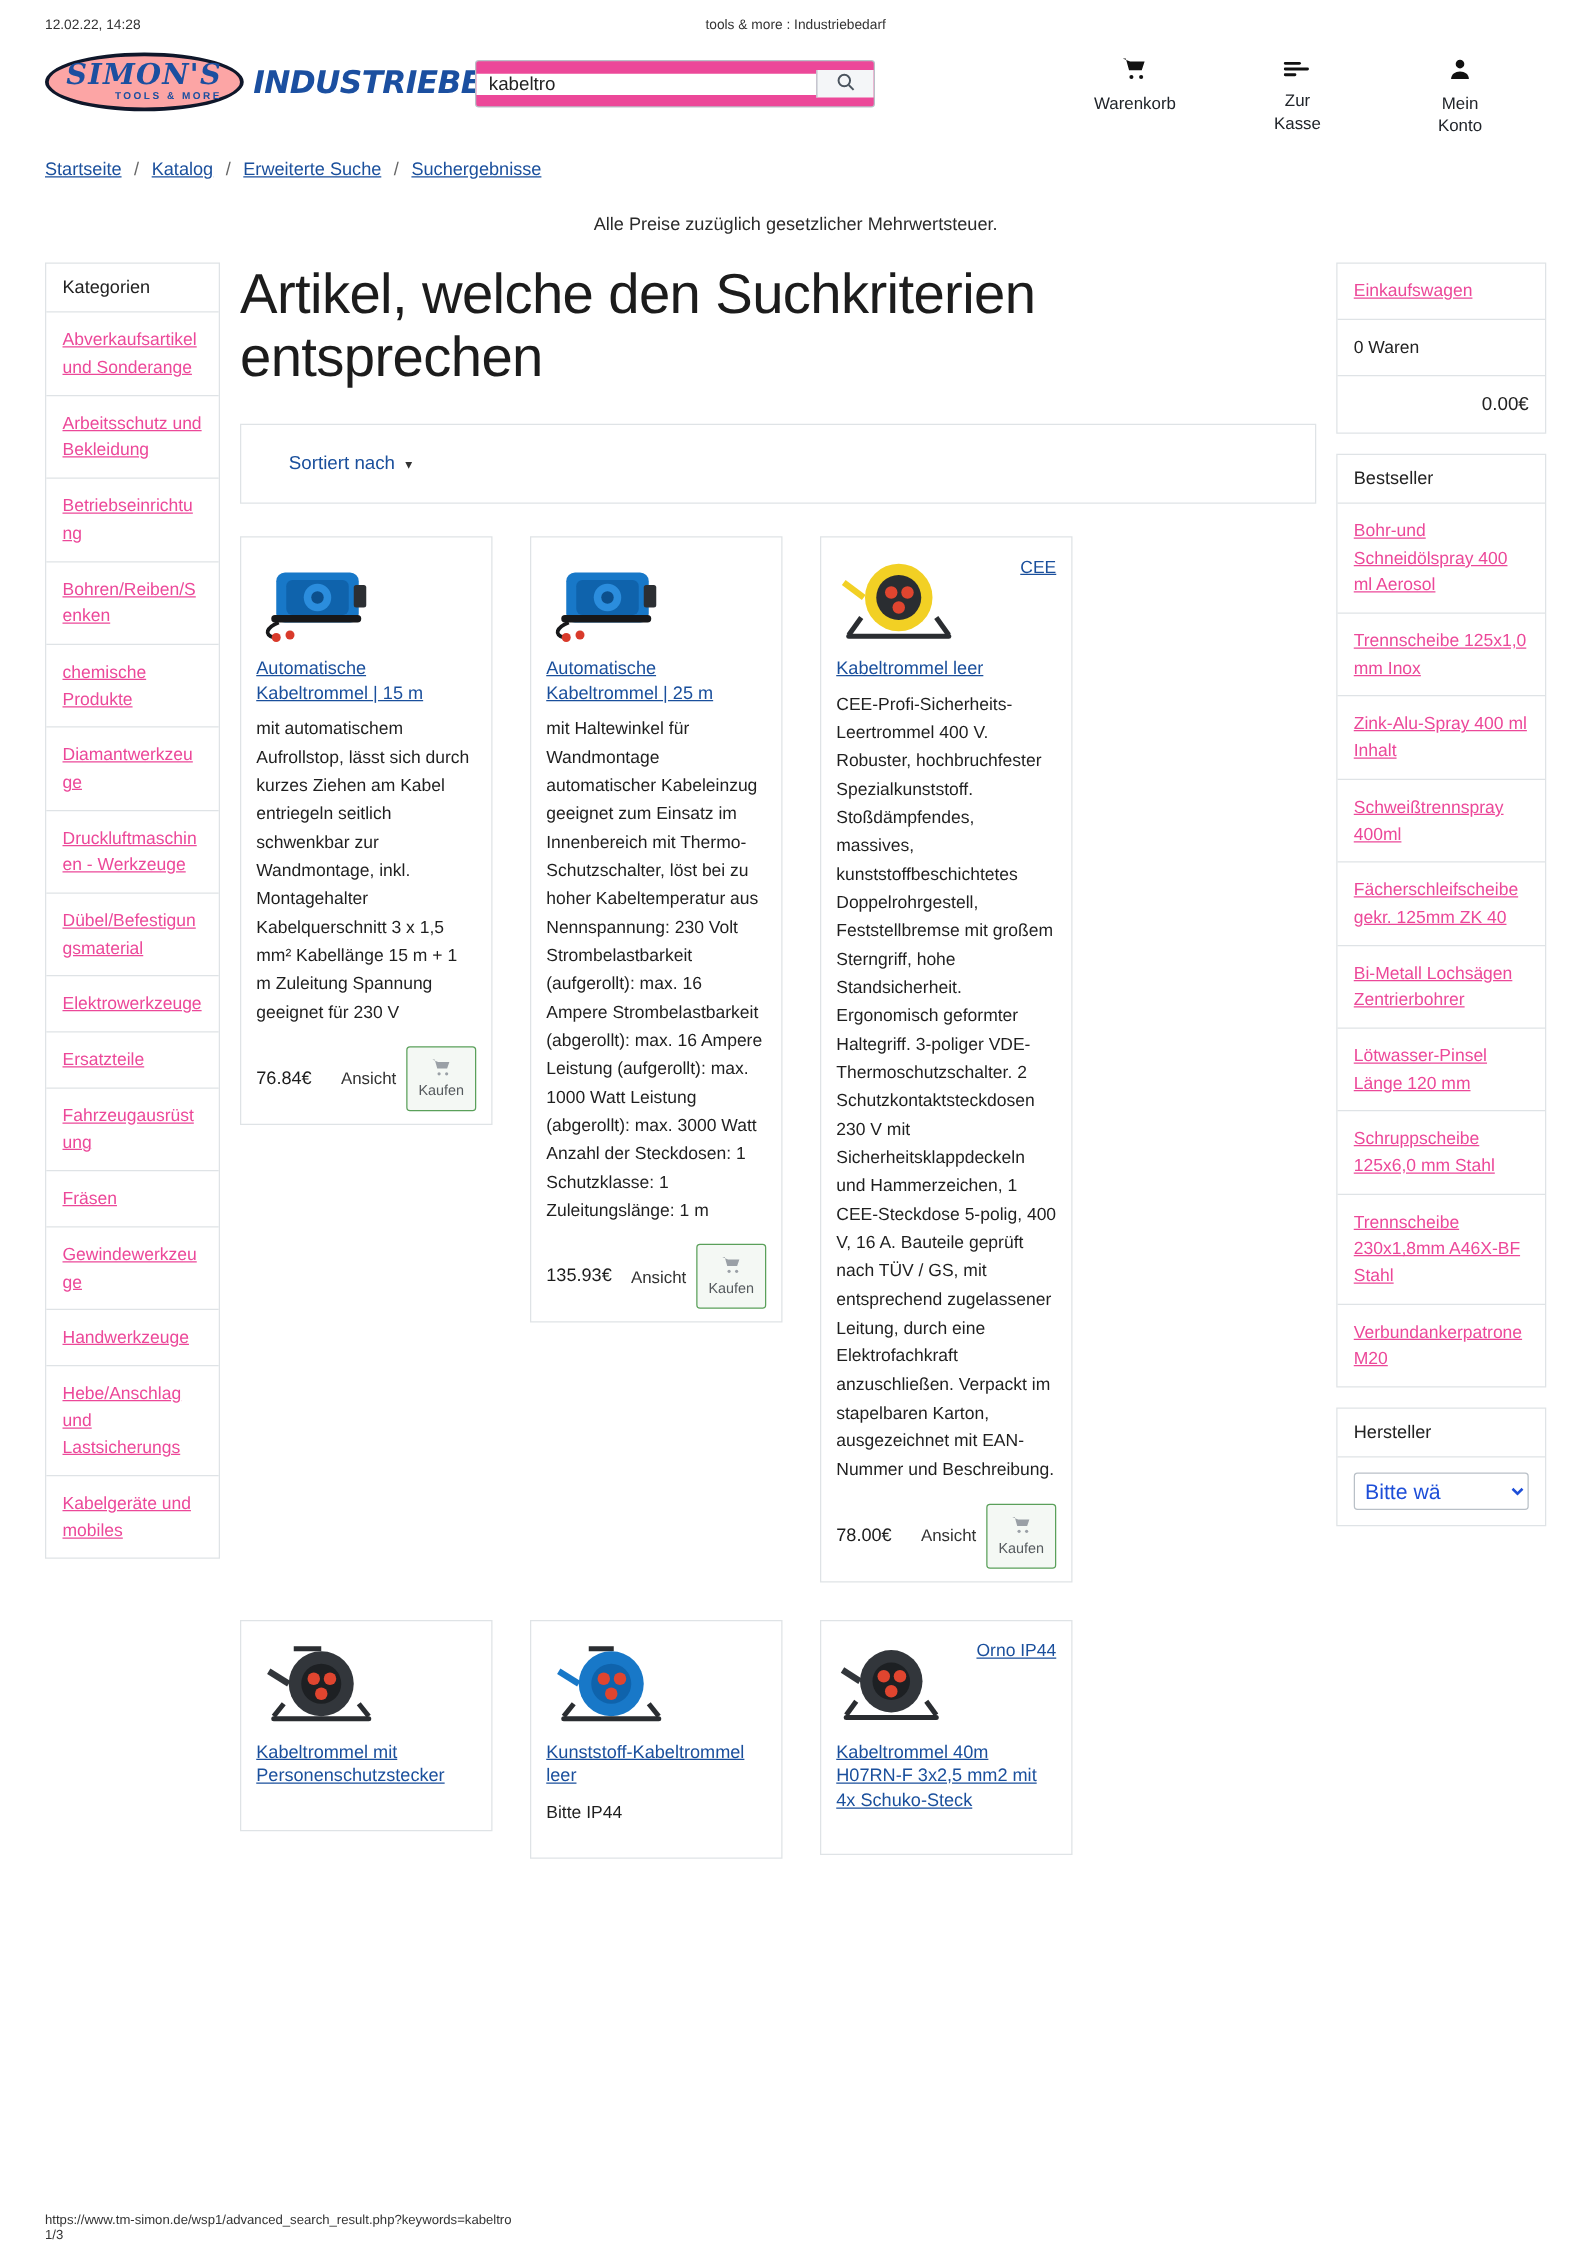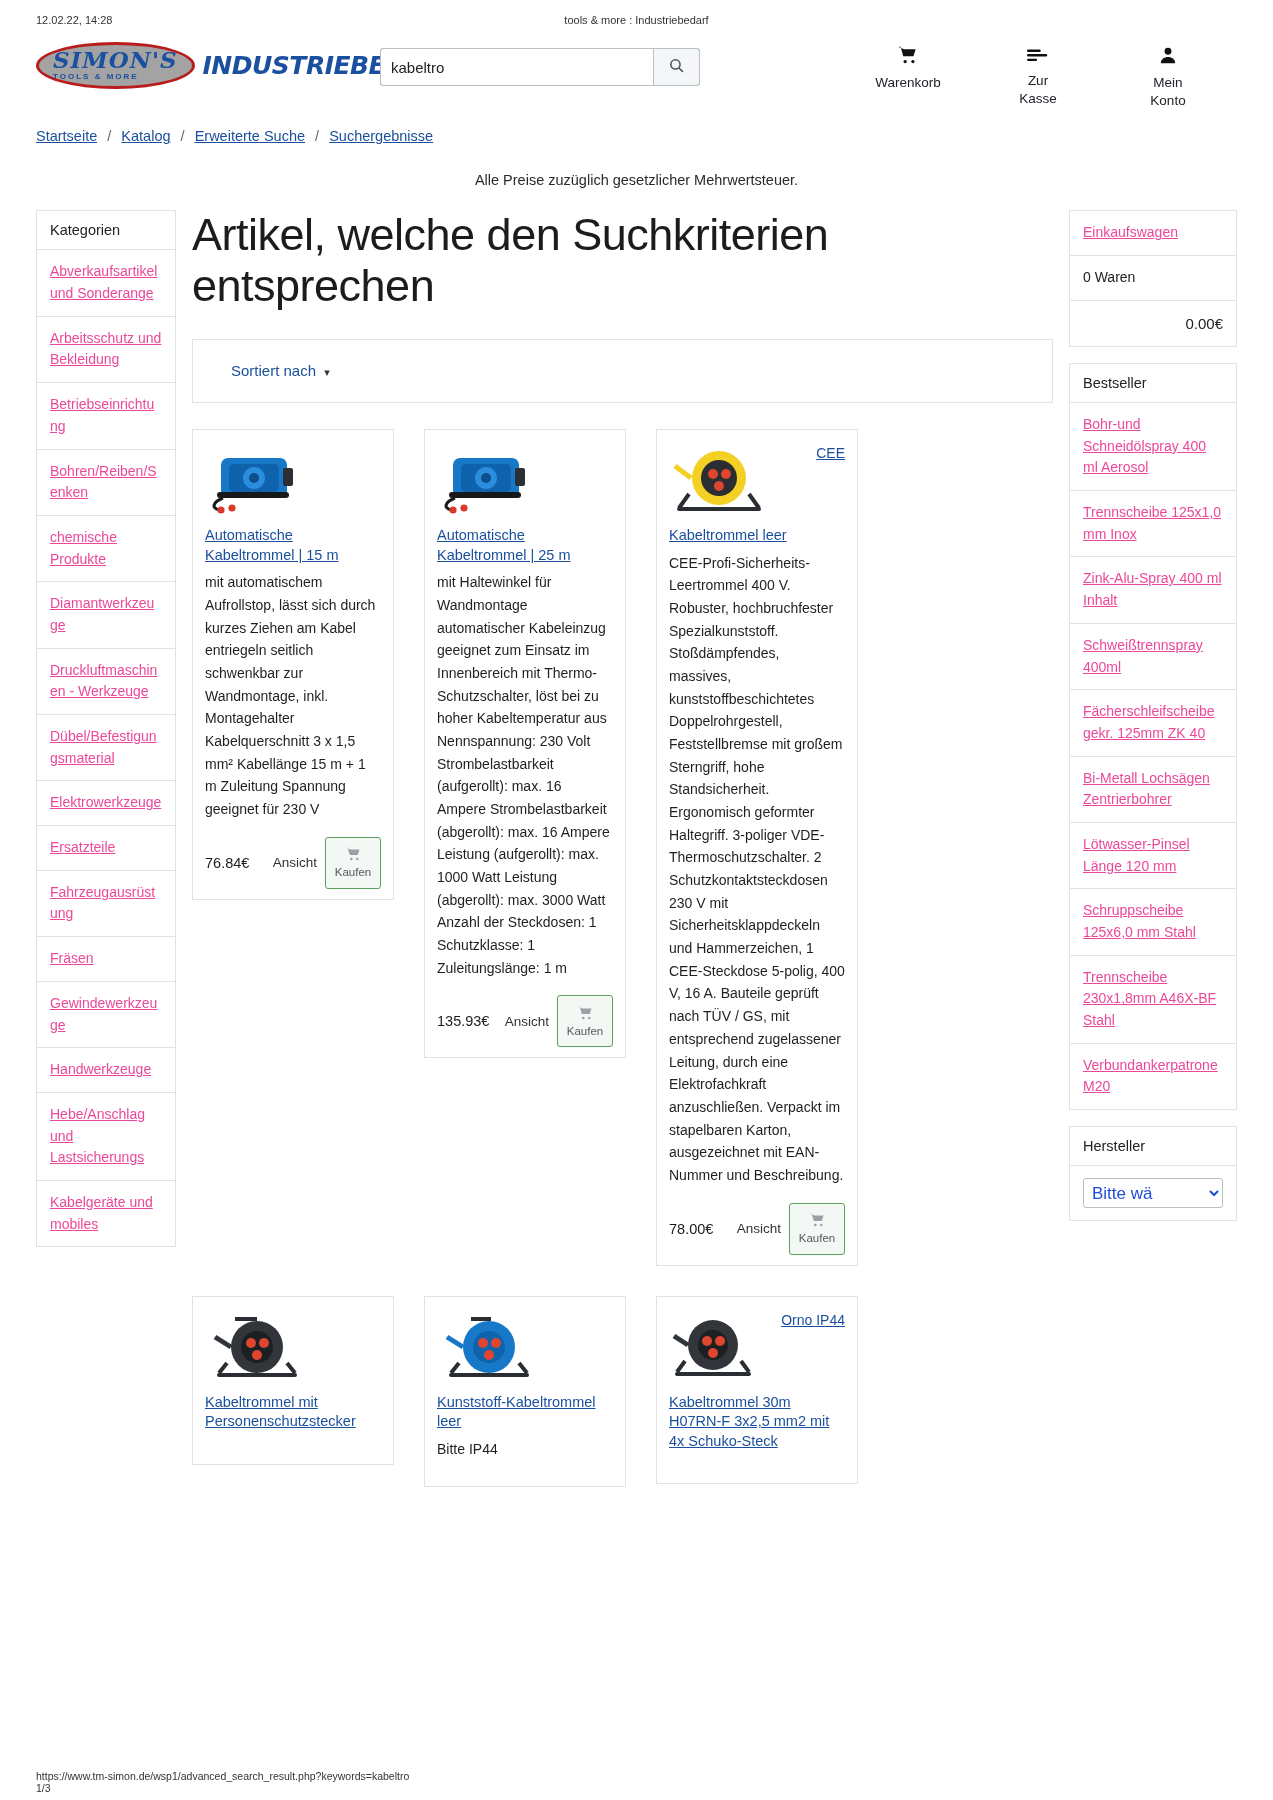--- a/index.html
+++ b/index.html
@@ -52,26 +52,26 @@
     width: 320px;
     flex: 0 0 320px;
     padding-top: 6px;
   }
   .logo-inner {
     display: flex;
     align-items: center;
     gap: 8px;
   }
   .logo-badge {
-    border: 3px solid #b91c1c;
+    border: 3px solid #0f172a;
     border-radius: 50% / 50%;
     padding: 3px 14px 5px 14px;
-    text-align: left;
+    text-align: right;
     line-height: 1;
-    background: #a3a3a3;
+    background: #fca5a5;
   }
   .logo-badge .l1 {
     font-family: "DejaVu Serif", serif;
     font-weight: bold;
     font-style: italic;
     font-size: 23px;
     color: #1b4fa0;
     letter-spacing: 1px;
   }
   .logo-badge .l2 {
@@ -91,21 +91,22 @@
   }
 
   .search-wrap {
     flex: 0 0 320px;
     margin-top: 12px;
     display: flex;
     border: 1px solid #b9c0c7;
     border-radius: 3px;
     overflow: hidden;
     height: 38px;
-    background: #15803d;
+    background: #ec4899;
+    align-items: center;
   }
   .search-input {
     border: 0;
     outline: none;
     flex: 1 1 auto;
     padding: 0 10px;
     font-size: 15px;
     color: #222;
     font-family: "Liberation Sans", sans-serif;
   }
@@ -580,21 +581,21 @@
             <circle cx="38" cy="30" r="5" fill="#e0452f"></circle>
             <circle cx="51" cy="30" r="5" fill="#e0452f"></circle>
             <circle cx="44" cy="42" r="5" fill="#e0452f"></circle>
             <path d="M19 34 L5 25" stroke="#32363b" stroke-width="5"></path>
             <rect x="6" y="61" width="76" height="4" rx="2" fill="#2a2d31"></rect>
             <path d="M16 50 L8 61" stroke="#2a2d31" stroke-width="4"></path>
             <path d="M72 50 L80 61" stroke="#2a2d31" stroke-width="4"></path>
           </svg>
           <span class="brand-link">Orno IP44</span>
         </div>
-        <div class="card-title">Kabeltrommel 30m H07RN-F 3x2,5 mm2 mit 4x Schuko-Steck</div>
+        <div class="card-title">Kabeltrommel 40m H07RN-F 3x2,5 mm2 mit 4x Schuko-Steck</div>
         <div class="card-desc"></div>
       </div>
 
     </div>
   </div>
 
   <div class="col-right">
     <div class="panel">
       <div class="panel-row">
         <a href="#">Einkaufswagen</a>

